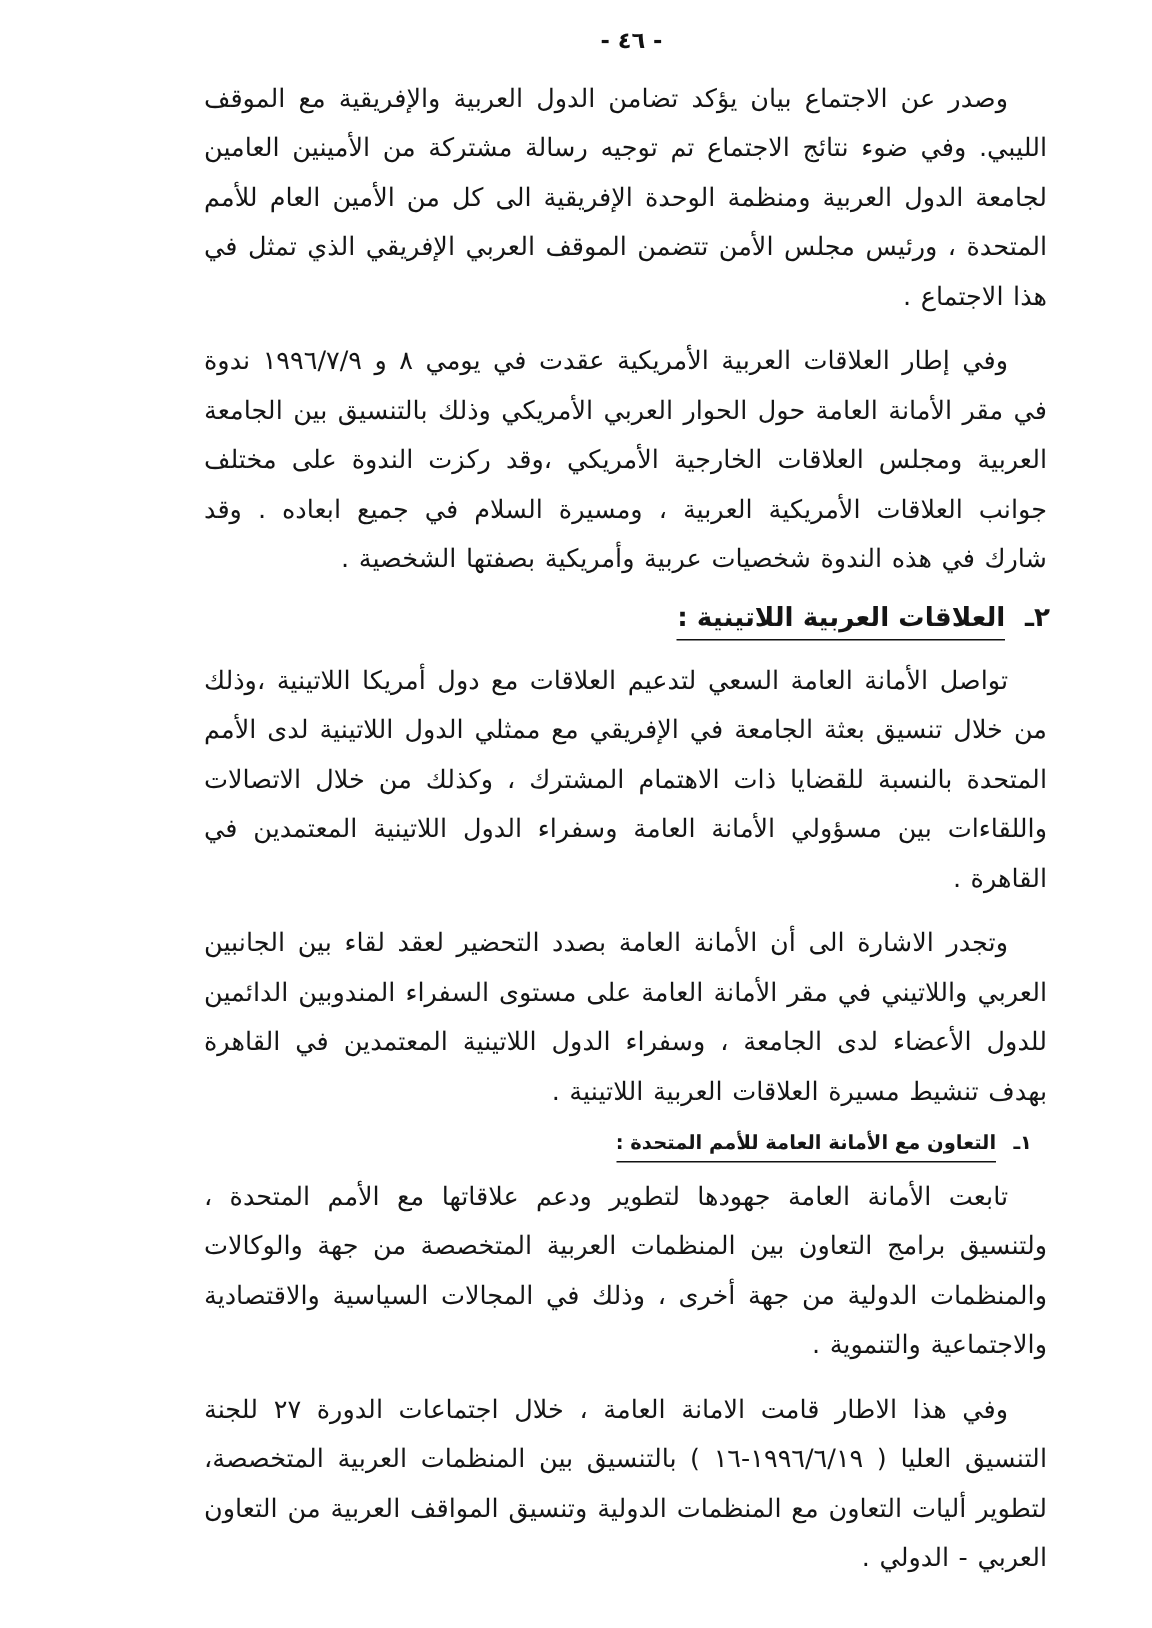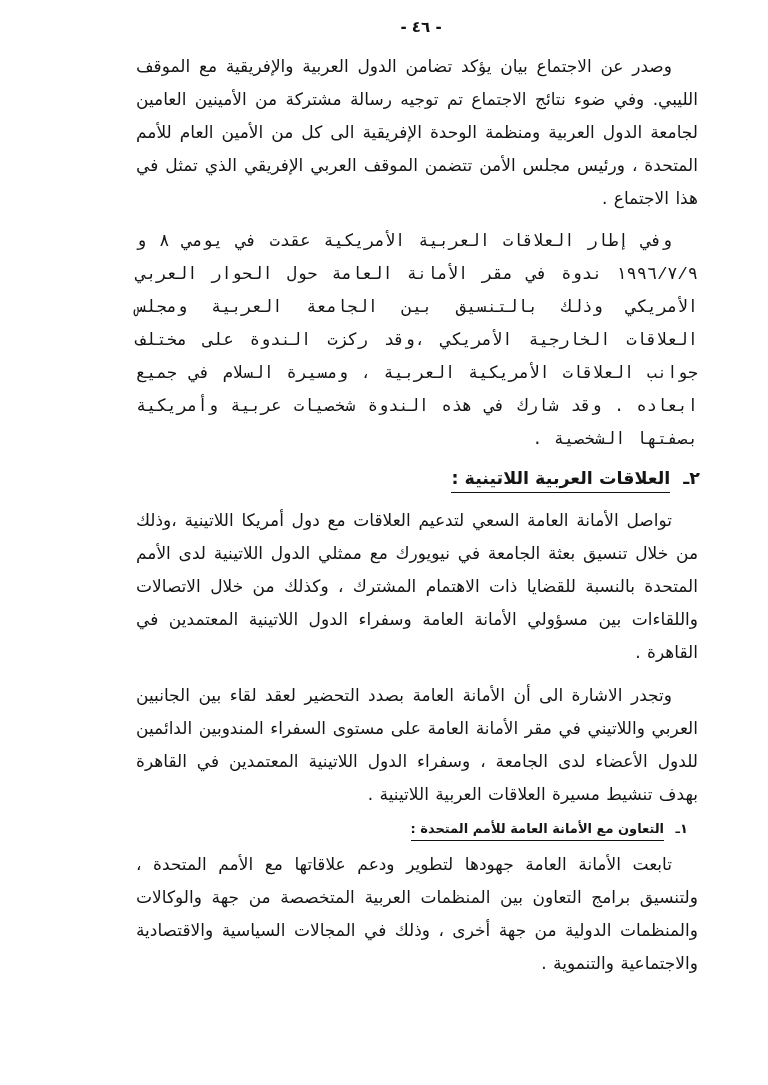--- a/index.html
+++ b/index.html
@@ -62,44 +62,45 @@
     padding-right: 2px;
     margin-top: 48px;
     margin-bottom: 16px;
   }
   .heading-sub2 { 
     font-size: 13px;
     padding-right: 18px;
     margin-top: 0;
     margin-bottom: 12px;
   }
-  .gap-after-group { margin-bottom: 12px; font-family: Liberation Mono, monospace; }
+  .gap-after-group { margin-bottom: 12px; }
 </style>
 </head>
 <body>
 
 <div class="page">
 
   <div class="page-number">- ٤٦ -</div>
 
   <p class="para">وصدر عن الاجتماع بيان يؤكد تضامن الدول العربية والإفريقية مع الموقف الليبي. وفي ضوء نتائج الاجتماع تم توجيه رسالة مشتركة من الأمينين العامين لجامعة الدول العربية ومنظمة الوحدة الإفريقية الى كل من الأمين العام للأمم المتحدة ، ورئيس مجلس الأمن تتضمن الموقف العربي الإفريقي الذي تمثل في هذا الاجتماع .</p>
 
   <p class="para gap-after-group">وفي إطار العلاقات العربية الأمريكية عقدت في يومي ٨ و ١٩٩٦/٧/٩ ندوة في مقر الأمانة العامة حول الحوار العربي الأمريكي وذلك بالتنسيق بين الجامعة العربية ومجلس العلاقات الخارجية الأمريكي ،وقد ركزت الندوة على مختلف جوانب العلاقات الأمريكية العربية ، ومسيرة السلام في جميع ابعاده . وقد شارك في هذه الندوة شخصيات عربية وأمريكية بصفتها الشخصية .</p>
 
   <h3 class="heading heading-sub">
     <span class="marker">٢ـ</span>
     <span class="title">العلاقات العربية اللاتينية :</span>
   </h3>
 
-  <p class="para">تواصل الأمانة العامة السعي لتدعيم العلاقات مع دول أمريكا اللاتينية ،وذلك من خلال تنسيق بعثة الجامعة في نيويورك مع ممثلي الدول اللاتينية لدى الأمم المتحدة  بالنسبة للقضايا ذات الاهتمام المشترك ، وكذلك من خلال الاتصالات  واللقاءات بين مسؤولي الأمانة العامة وسفراء الدول اللاتينية المعتمدين في القاهرة .</p>
+  <p class="para">تواصل الأمانة العامة السعي لتدعيم العلاقات مع دول أمريكا اللاتينية ،وذلك من خلال تنسيق بعثة الجامعة في الإفريقي مع ممثلي الدول اللاتينية لدى الأمم المتحدة  بالنسبة للقضايا ذات الاهتمام المشترك ، وكذلك من خلال الاتصالات  واللقاءات بين مسؤولي الأمانة العامة وسفراء الدول اللاتينية المعتمدين في القاهرة .</p>
 
   <p class="para">وتجدر الاشارة الى أن الأمانة العامة بصدد التحضير  لعقد لقاء بين الجانبين العربي واللاتيني في مقر الأمانة العامة على مستوى السفراء المندوبين الدائمين للدول الأعضاء لدى الجامعة ، وسفراء الدول اللاتينية المعتمدين في القاهرة  بهدف تنشيط مسيرة العلاقات العربية اللاتينية .</p>
 
 
   <h3 class="heading heading-sub2">
     <span class="marker">١ـ</span>
     <span class="title">التعاون مع الأمانة العامة للأمم المتحدة :</span>
   </h3>
 
   <p class="para">تابعت الأمانة  العامة جهودها لتطوير ودعم علاقاتها مع الأمم المتحدة ، ولتنسيق برامج التعاون بين المنظمات العربية المتخصصة من جهة والوكالات والمنظمات  الدولية من جهة أخرى ، وذلك في المجالات السياسية والاقتصادية والاجتماعية والتنموية .</p>
 
+  <p class="para">وفي هذا الاطار قامت الامانة العامة ، خلال اجتماعات الدورة ٢٧ للجنة التنسيق العليا ( ١٩٩٦/٦/١٩-١٦ ) بالتنسيق بين المنظمات العربية المتخصصة، لتطوير أليات التعاون مع المنظمات الدولية وتنسيق المواقف العربية من التعاون العربي - الدولي .</p>
 
 </div>
 
 </body></html>

